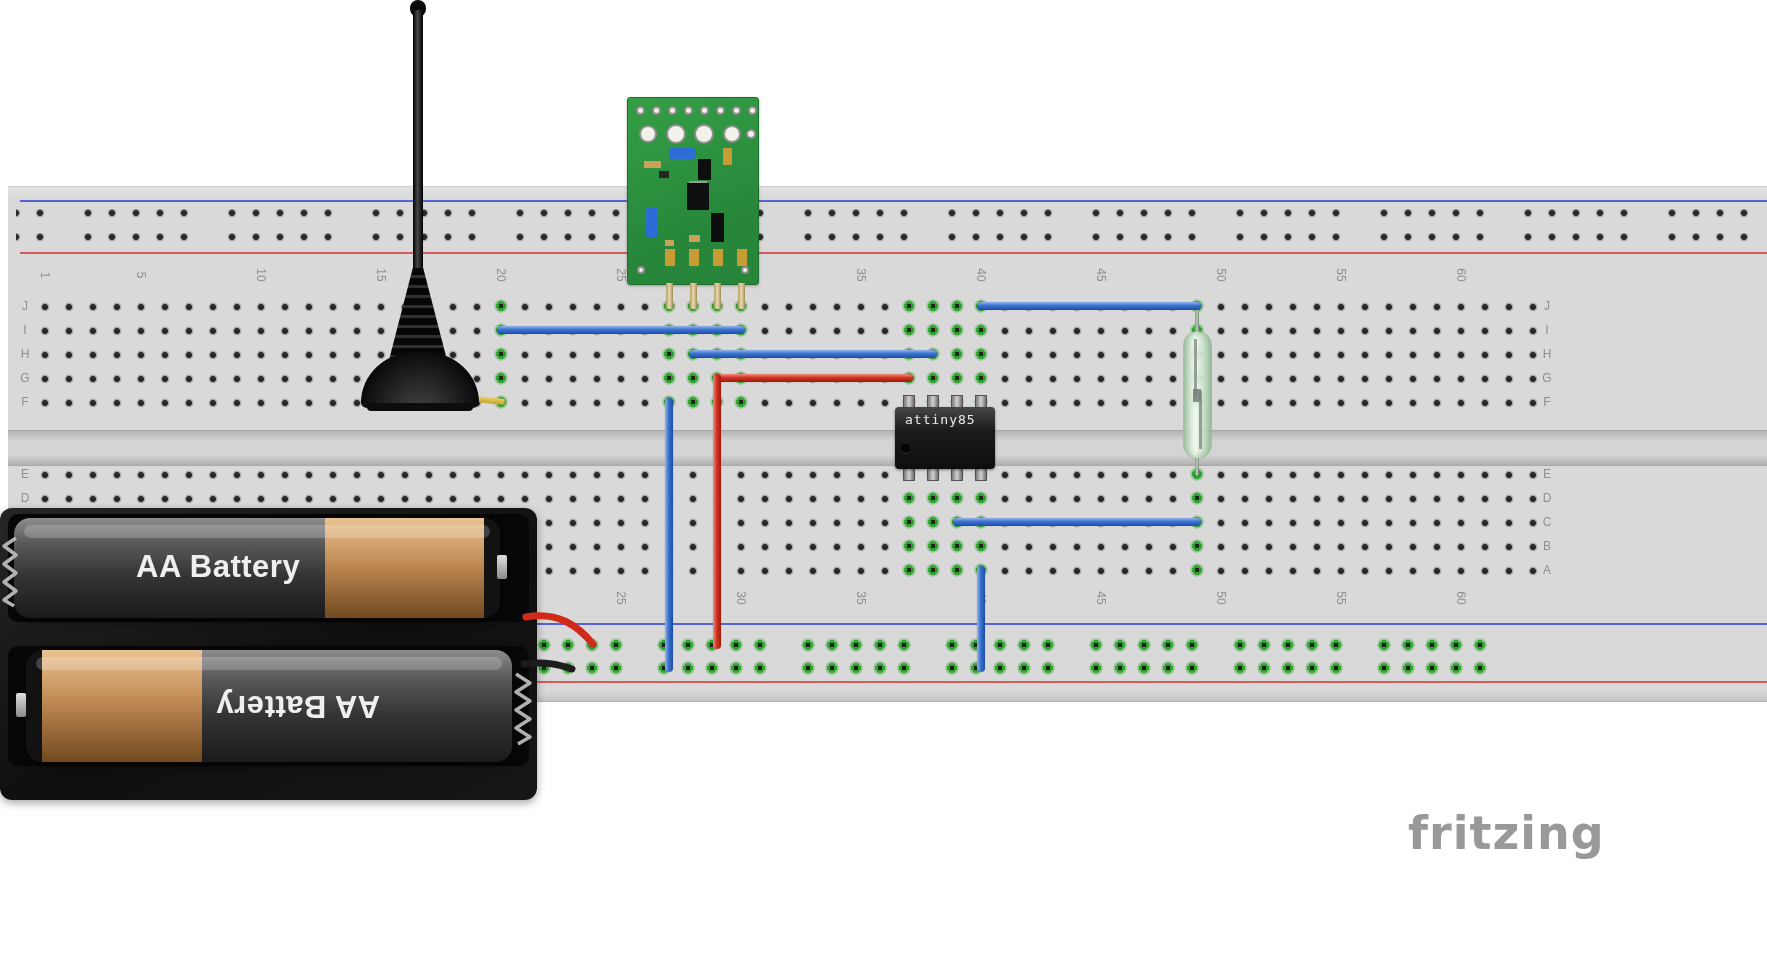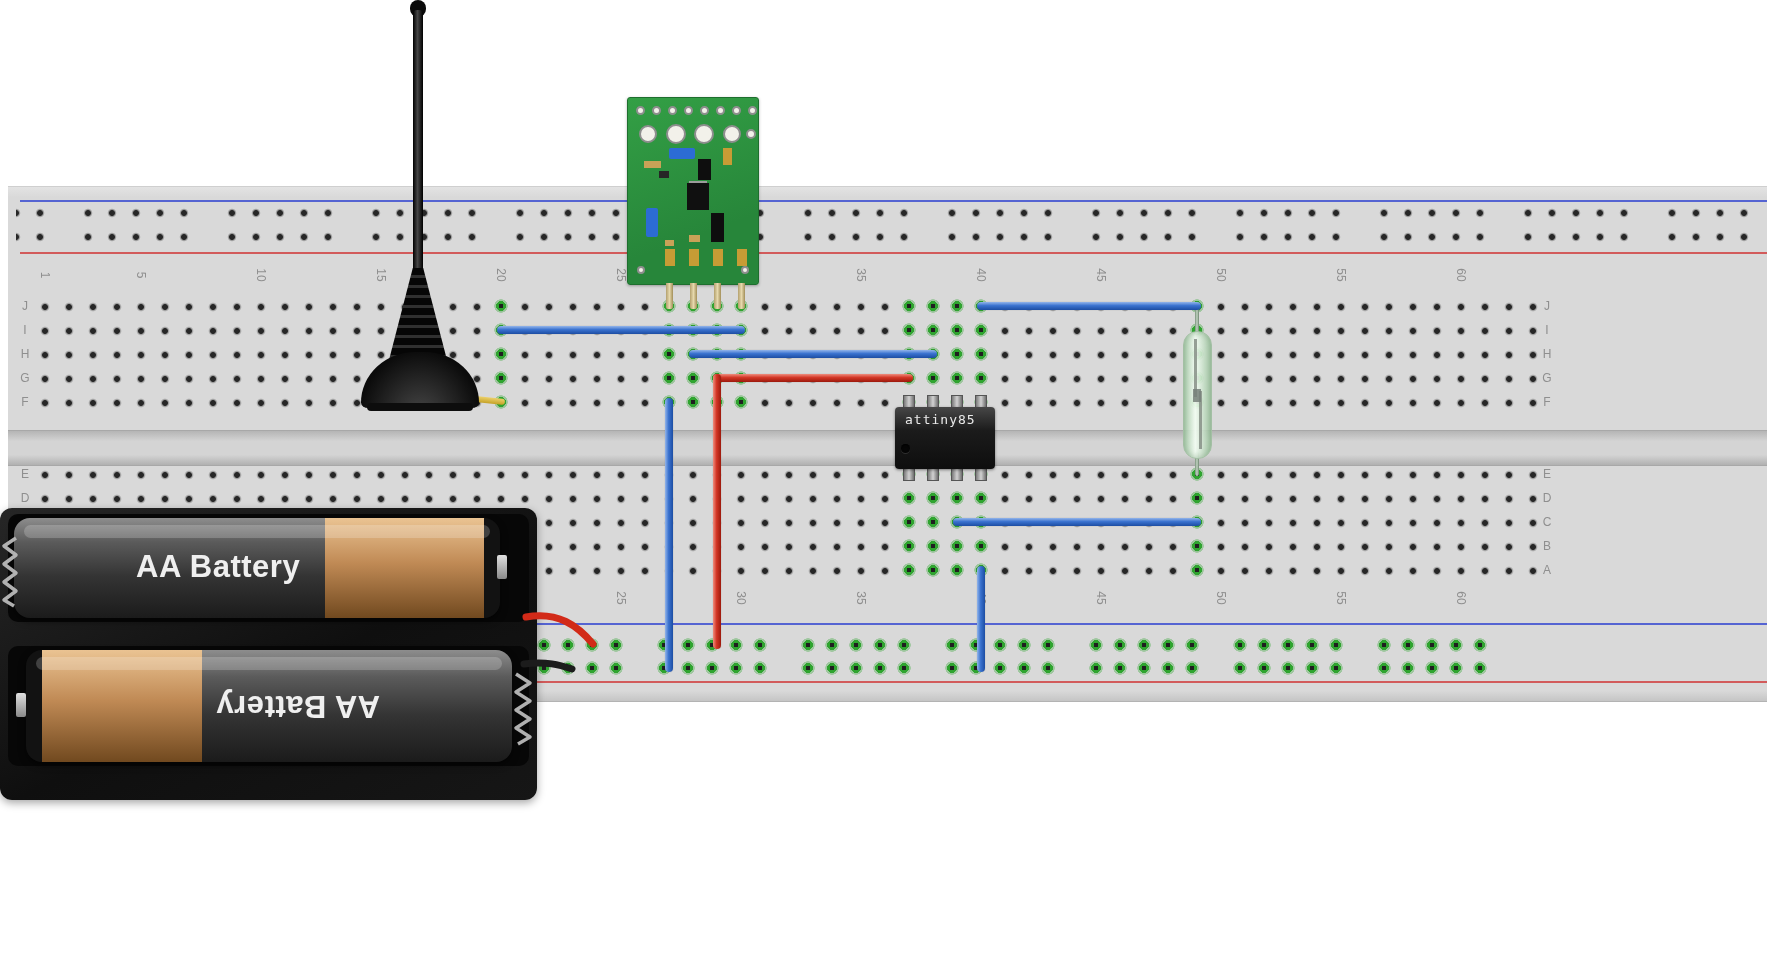--- a/index.html
+++ b/index.html
@@ -214,20 +214,21 @@
     </div>
     <div class="nub" style="left:497px;top:47px;height:24px"></div>
     <div class="nub" style="left:16px;top:185px;height:24px"></div>
   </div>
 
   <svg id="batt-wires" width="1767" height="969">
     <path class="bwire" d="M526,617 C558,611 578,626 593,644" stroke="#d22a18"></path>
     <path class="bwire" d="M524,664 C546,661 560,665 572,669" stroke="#1c1c1c"></path>
   </svg>
 
+  <div id="logo">fritzing</div>
 <div class="col-label" style="left: 45px; top: 275px;">1</div>
     <div class="col-label" style="left: 45px; top: 598px;">1</div>
     <div class="col-label" style="left: 141px; top: 275px;">5</div>
     <div class="col-label" style="left: 141px; top: 598px;">5</div>
     <div class="col-label" style="left: 261px; top: 275px;">10</div>
     <div class="col-label" style="left: 261px; top: 598px;">10</div>
     <div class="col-label" style="left: 381px; top: 275px;">15</div>
     <div class="col-label" style="left: 381px; top: 598px;">15</div>
     <div class="col-label" style="left: 501px; top: 275px;">20</div>
     <div class="col-label" style="left: 501px; top: 598px;">20</div>

